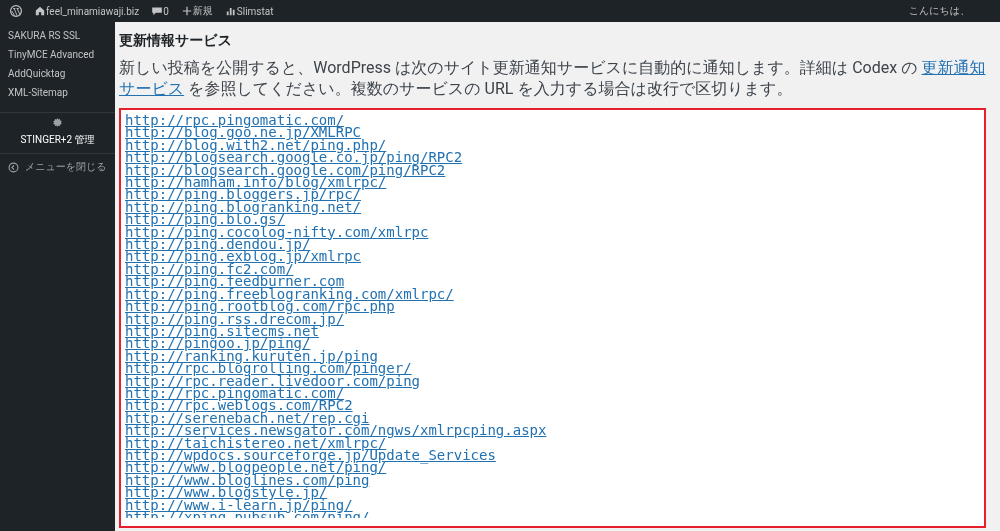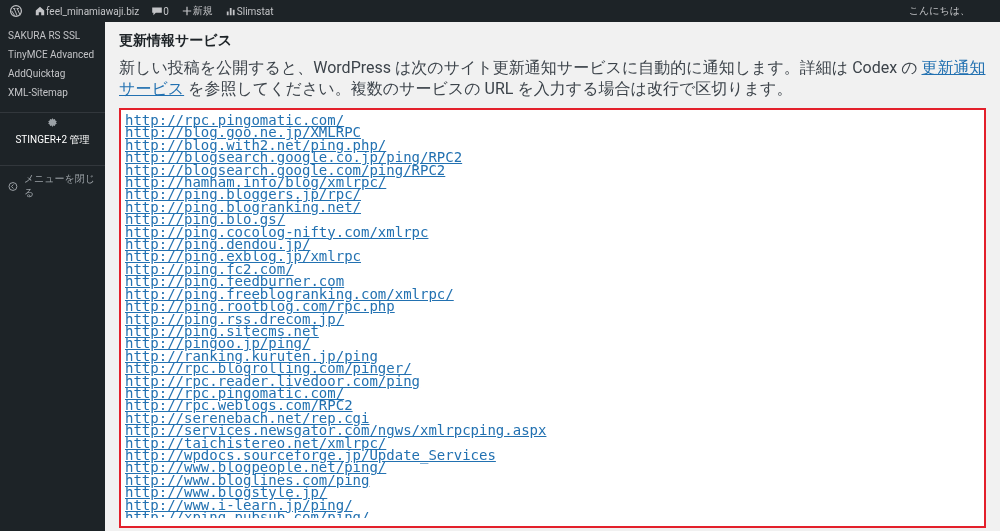--- a/index.html
+++ b/index.html
@@ -24,35 +24,35 @@
     }
     .adminbar .left { display:flex; align-items:center; gap:12px; }
     .adminbar .item { display:flex; align-items:center; cursor:pointer; }
     .adminbar .item svg { width:12px; height:12px; fill:#c3c4c7; }
     .adminbar .right { padding-right:20px; }
 
     
     .sidebar {
       position:absolute;
       top:22px; left:0;
-      width:105px;
+      width:115px;
       height:509px;
       background:#1d2327;
       color:#c3c4c7;
       font-size:10px;
     }
     .sidebar .section { padding:4px 0; }
     .sidebar .menuitem {
       padding:4px 8px;
       color:#c3c4c7;
       cursor:pointer;
     }
     .sidebar .menuitem.hassub { color:#fff; display:flex; align-items:center; gap:5px; margin-top:6px; border-top:1px solid #32373c;flex-direction:column;}
     .sidebar .menuitem.hassub svg { width:11px; height:11px; fill:#9ba1a6; }
-    .sidebar .collapse { display:flex; align-items:center; gap:6px; padding:6px 8px; margin-top:14px; color:#9ba1a6; border-top:1px solid #32373c;}
+    .sidebar .collapse { display:flex; align-items:center; gap:6px; padding:6px 8px; margin-top:2px; color:#9ba1a6; border-top:1px solid #32373c;}
     .sidebar .collapse svg { width:11px; height:11px; fill:#9ba1a6; }
 
     
     .main {
       position:absolute;
       top:22px; left:105px;
       width:895px;
       padding:10px 14px 14px 14px;
     }
     .main h2 {

